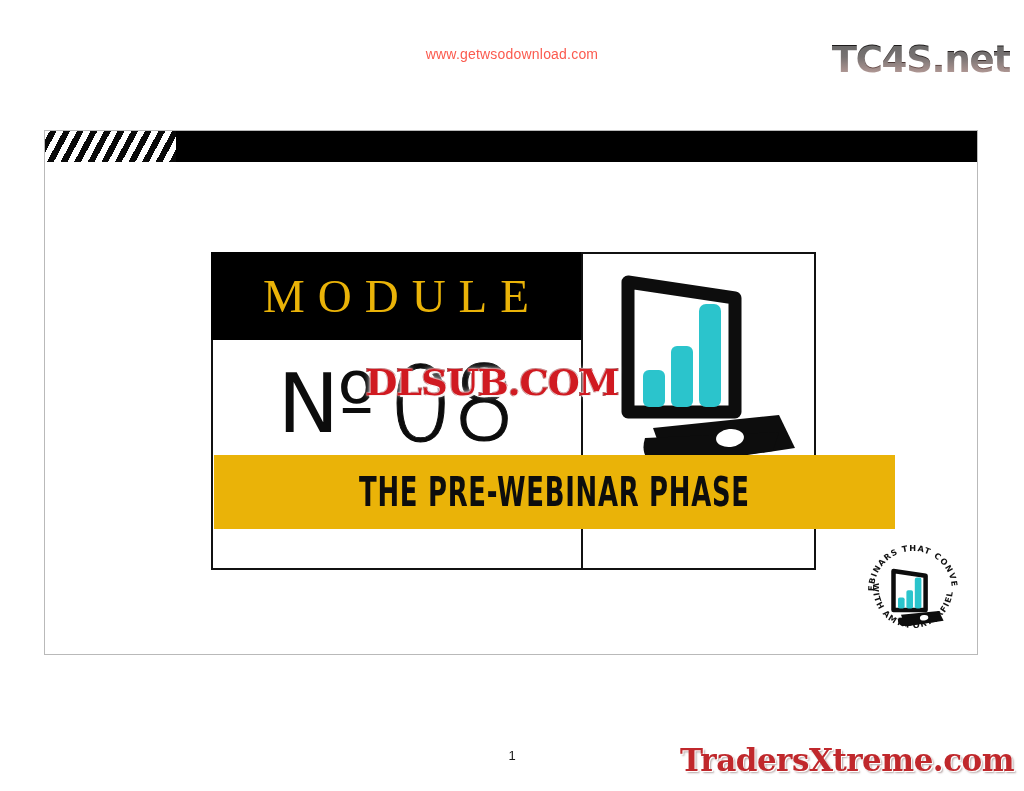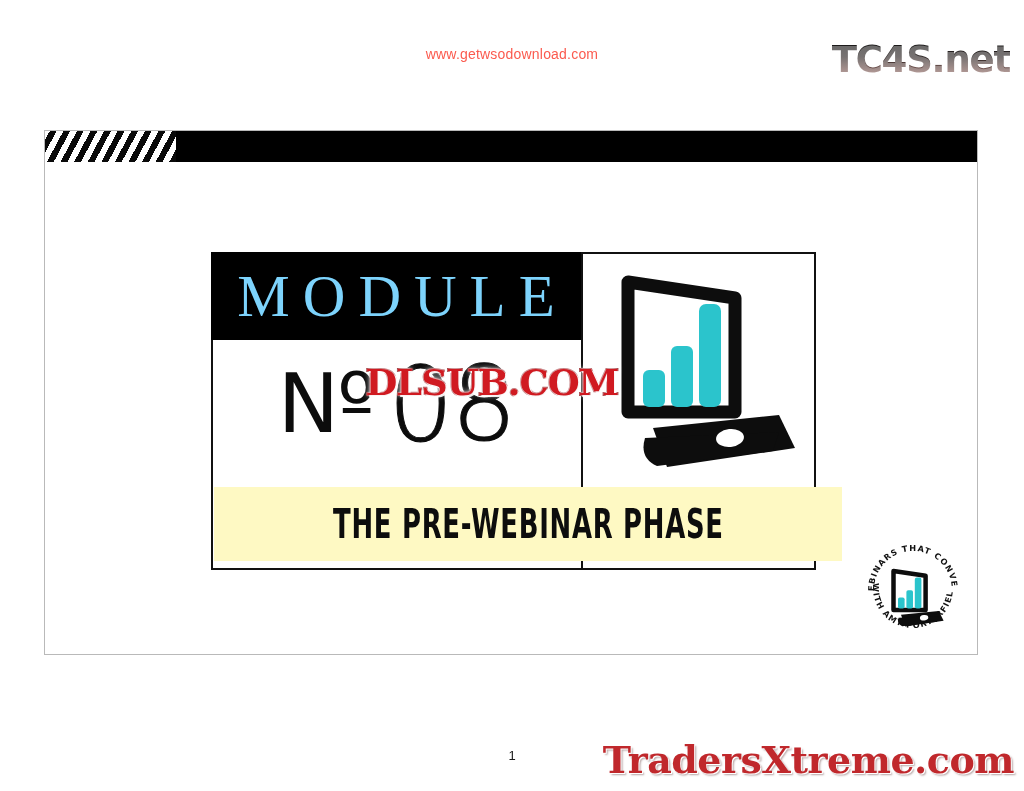--- a/index.html
+++ b/index.html
@@ -114,23 +114,23 @@
     height: 88px;
     background: #000000;
   }
   .module-headerbar span {
     position: absolute;
     left: 0;
     right: 0;
     top: 50%;
     transform: translateY(-50%);
     text-align: center;
-    color: #7dd3fc;
+    color: #eab308;
     font-family: "Liberation Serif", serif;
-    font-size: 59px;
+    font-size: 47px;
     letter-spacing: 13px;
     text-indent: 13px;
     line-height: 1;
   }
   .module-number {
     position: absolute;
     left: 0;
     top: 88px;
     width: 370px;
     height: 128px;
@@ -164,27 +164,26 @@
     top: 0;
     width: 231px;
     height: 318px;
   }
 
   
   .red-banner {
     position: absolute;
     left: 169px;
     top: 324px;
-    width: 628px;
+    width: 681px;
     height: 74px;
-    background: #fef9c3;
+    background: #eab308;
     display: flex;
     align-items: center;
     justify-content: center;
-    margin-top: 32px;
   }
   .red-banner span {
     font-family: "DejaVu Sans Condensed", "Liberation Sans Narrow", "Liberation Sans", sans-serif;
     font-size: 40px;
     font-weight: 700;
     color: #0d0d0d;
     letter-spacing: 1px;
     transform: scaleX(0.72);
     transform-origin: center;
     white-space: nowrap;
@@ -231,21 +230,21 @@
     font-family: "Liberation Sans", sans-serif;
     font-size: 13px;
     color: #1a1a1a;
   }
   .tx-logo {
     position: absolute;
     right: 10px;
     top: 742px;
     font-family: "DejaVu Serif", serif;
     font-weight: bold;
-    font-size: 38px;
+    font-size: 31px;
     line-height: 36px;
     letter-spacing: -0.5px;
     color: #c0282c;
     -webkit-text-stroke: 1px #ffffff;
     paint-order: stroke fill;
     text-shadow:
       1px 1px 0 #ffffff,
       2px 2px 2px rgba(120,90,90,0.55);
   }
 </style>

